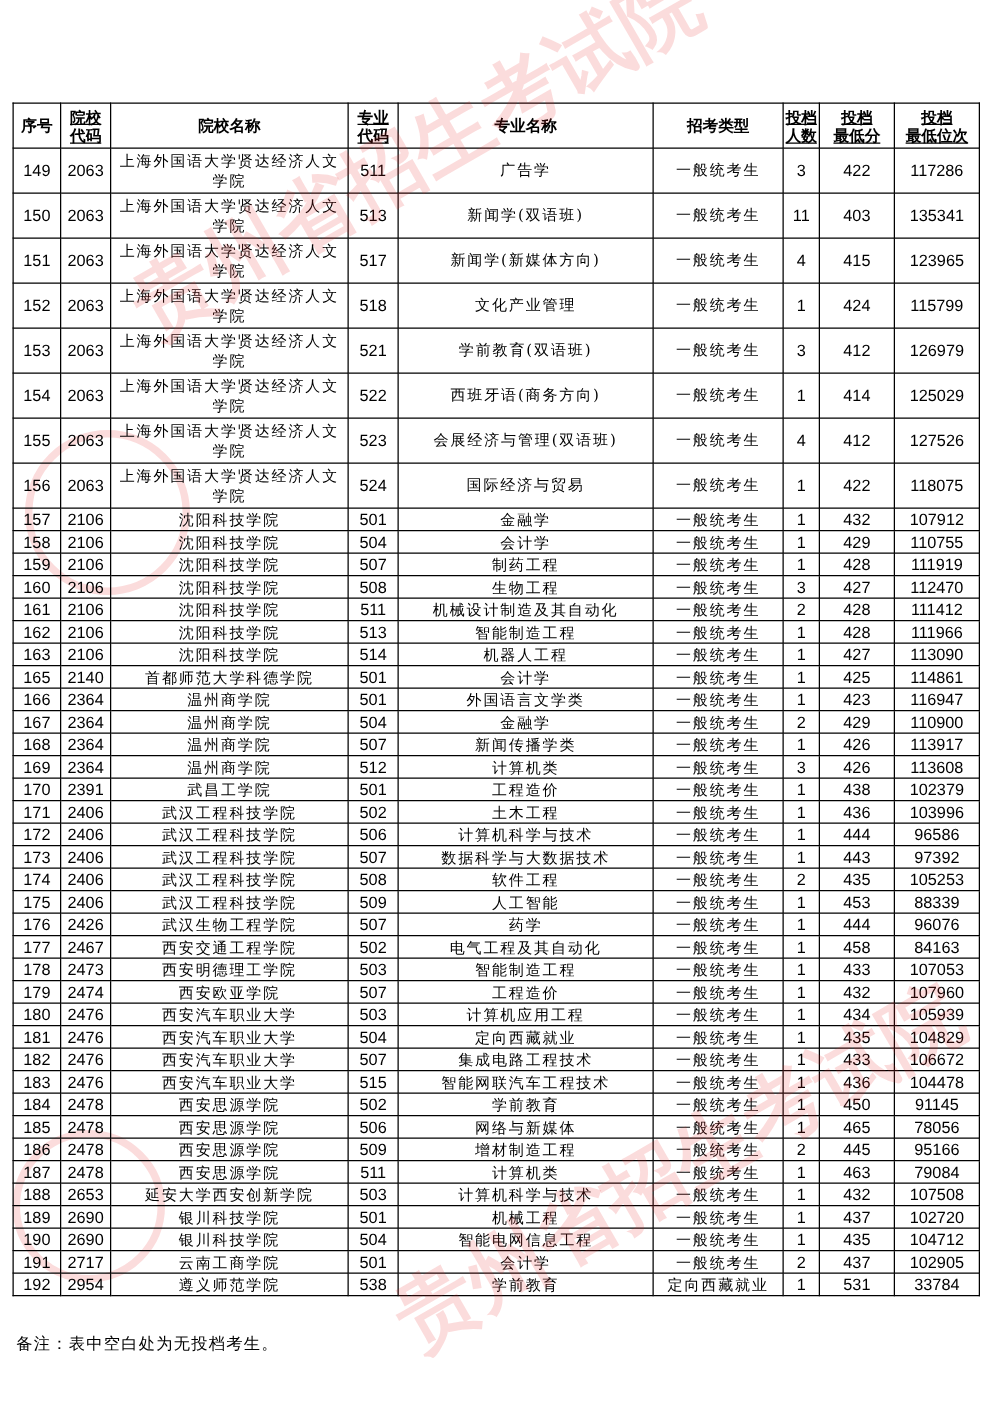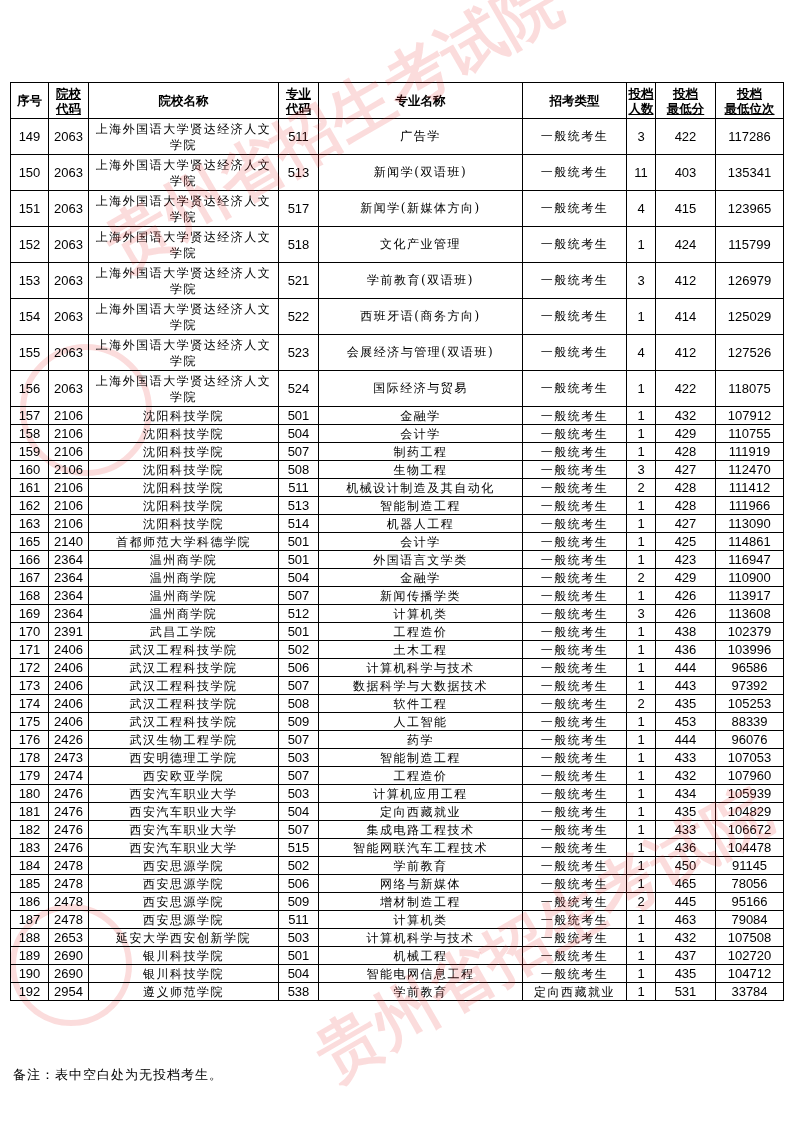--- a/index.html
+++ b/index.html
@@ -363,20 +363,31 @@
           <td class="num">2426</td>
           <td class="cn school">武汉生物工程学院</td>
           <td class="num">507</td>
           <td class="cn">药学</td>
           <td class="cn">一般统考生</td>
           <td class="num">1</td>
           <td class="num">444</td>
           <td class="num">96076</td>
         </tr>
         <tr class="short">
+          <td class="num">177</td>
+          <td class="num">2467</td>
+          <td class="cn school">西安交通工程学院</td>
+          <td class="num">502</td>
+          <td class="cn">电气工程及其自动化</td>
+          <td class="cn">一般统考生</td>
+          <td class="num">1</td>
+          <td class="num">458</td>
+          <td class="num">84163</td>
+        </tr>
+        <tr class="short">
           <td class="num">178</td>
           <td class="num">2473</td>
           <td class="cn school">西安明德理工学院</td>
           <td class="num">503</td>
           <td class="cn">智能制造工程</td>
           <td class="cn">一般统考生</td>
           <td class="num">1</td>
           <td class="num">433</td>
           <td class="num">107053</td>
         </tr>
@@ -504,20 +515,31 @@
         <tr class="short">
           <td class="num">190</td>
           <td class="num">2690</td>
           <td class="cn school">银川科技学院</td>
           <td class="num">504</td>
           <td class="cn">智能电网信息工程</td>
           <td class="cn">一般统考生</td>
           <td class="num">1</td>
           <td class="num">435</td>
           <td class="num">104712</td>
+        </tr>
+        <tr class="short">
+          <td class="num">191</td>
+          <td class="num">2717</td>
+          <td class="cn school">云南工商学院</td>
+          <td class="num">501</td>
+          <td class="cn">会计学</td>
+          <td class="cn">一般统考生</td>
+          <td class="num">2</td>
+          <td class="num">437</td>
+          <td class="num">102905</td>
         </tr>
         <tr class="short">
           <td class="num">192</td>
           <td class="num">2954</td>
           <td class="cn school">遵义师范学院</td>
           <td class="num">538</td>
           <td class="cn">学前教育</td>
           <td class="cn">定向西藏就业</td>
           <td class="num">1</td>
           <td class="num">531</td>

